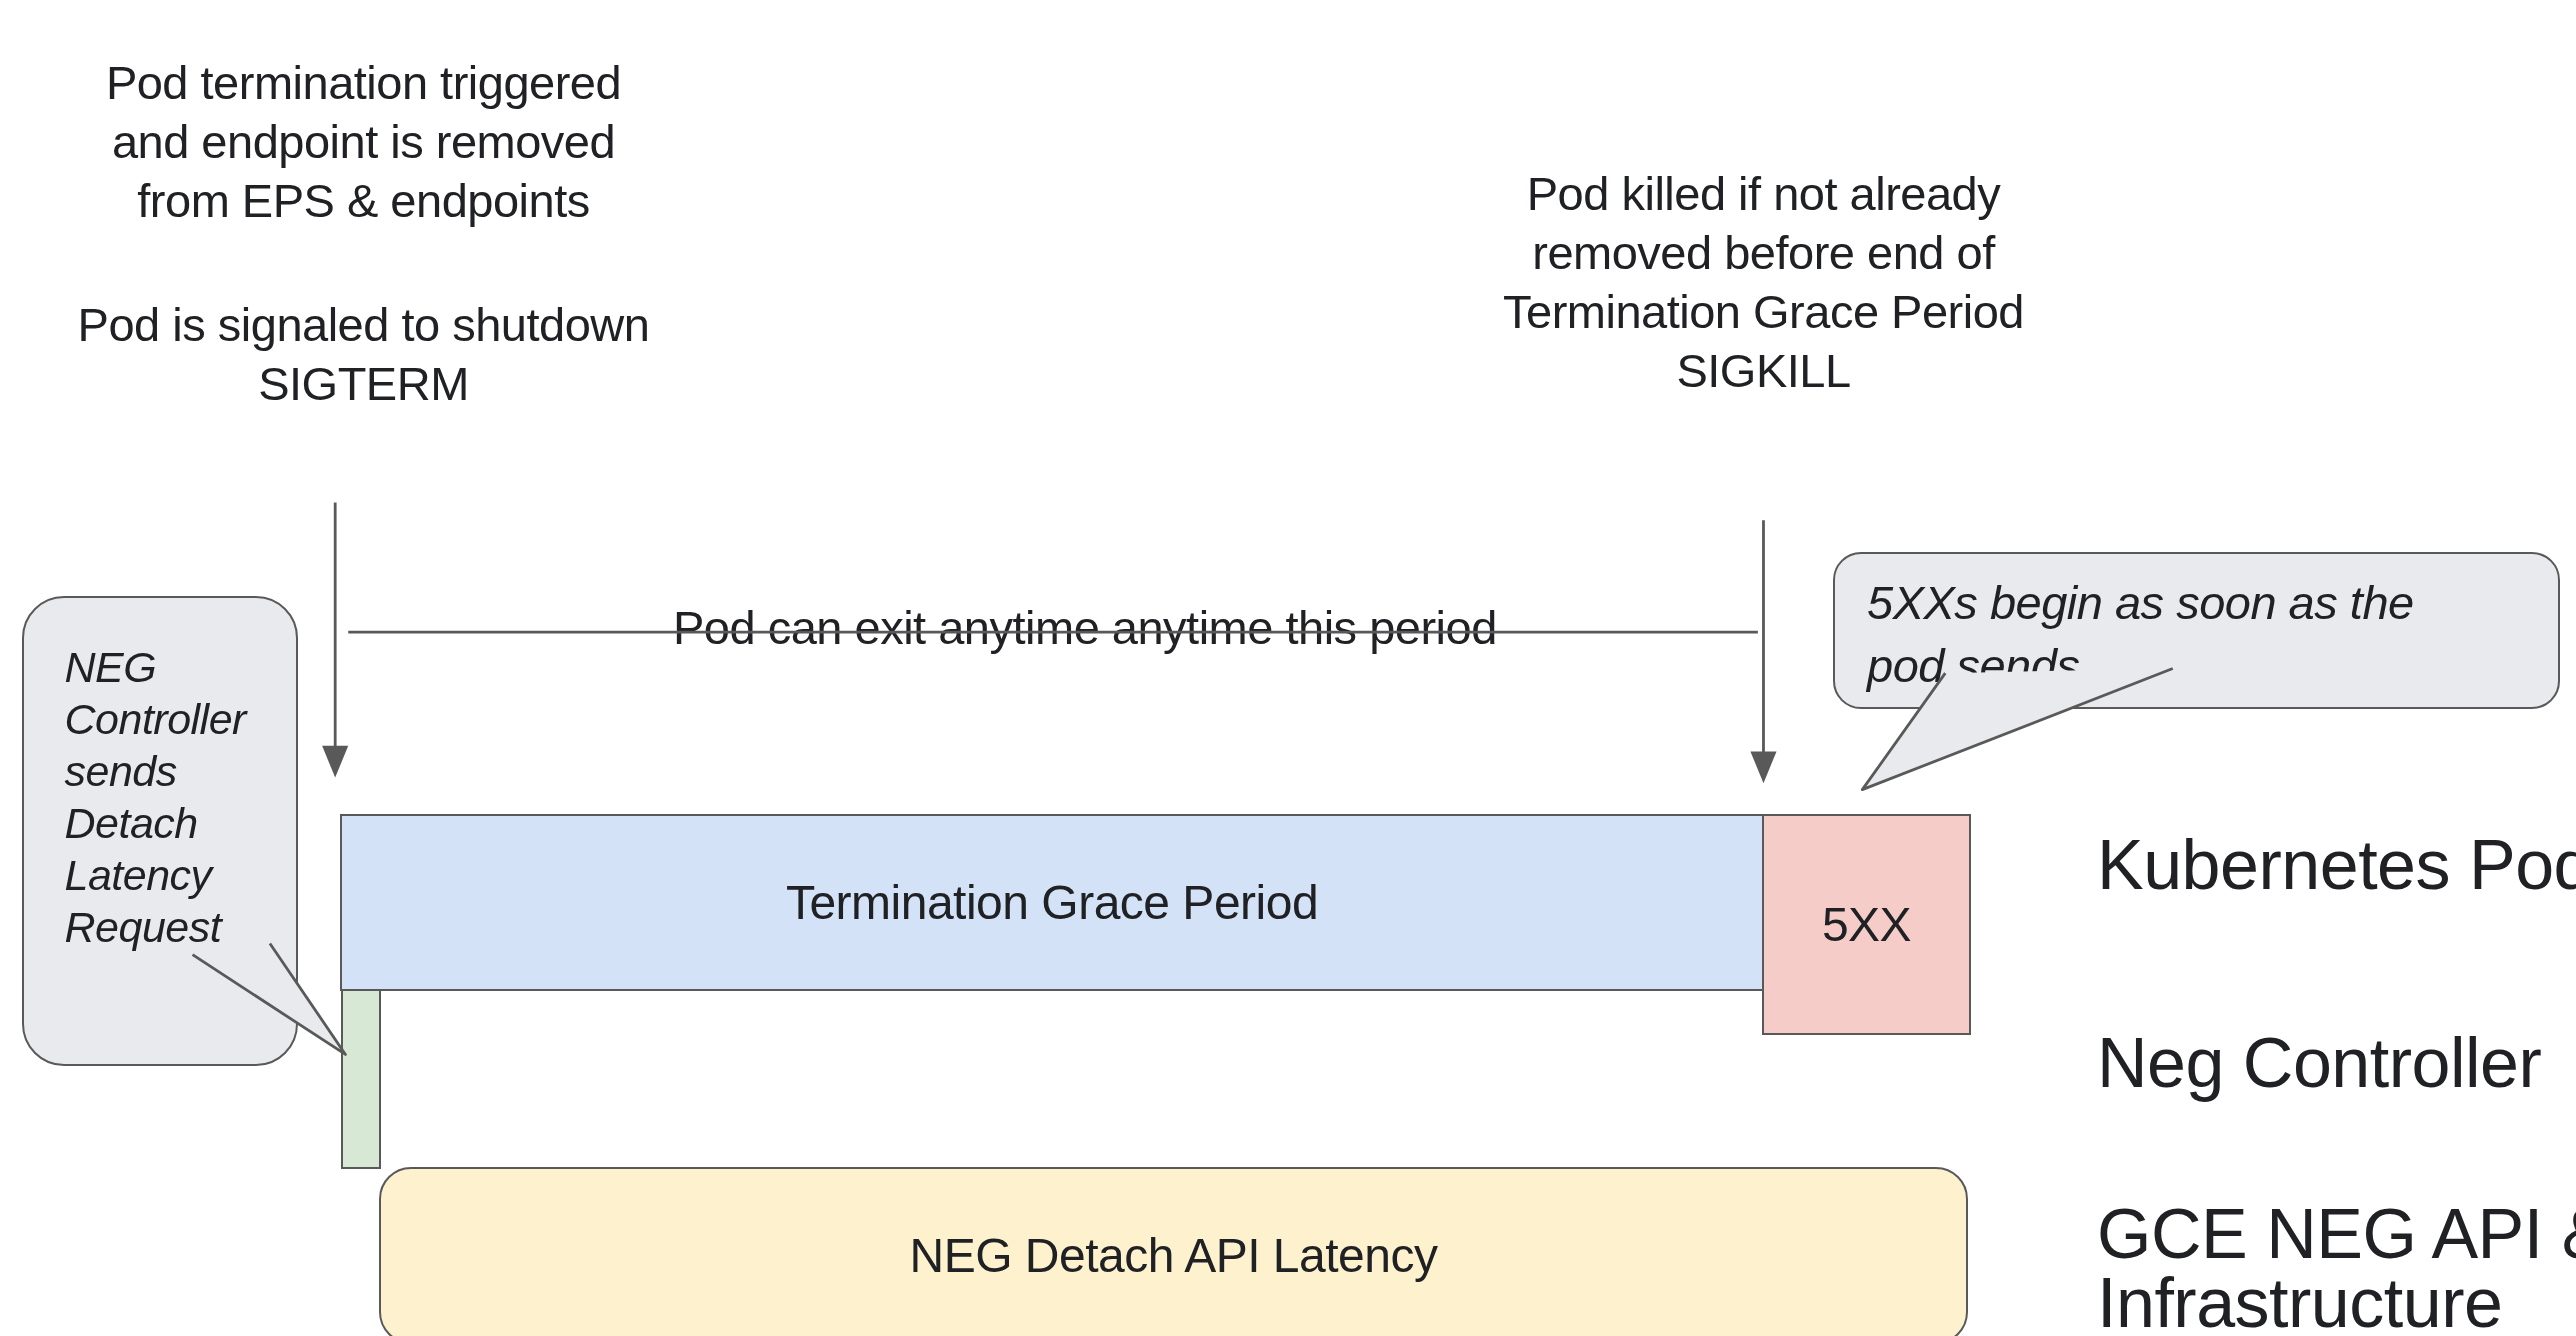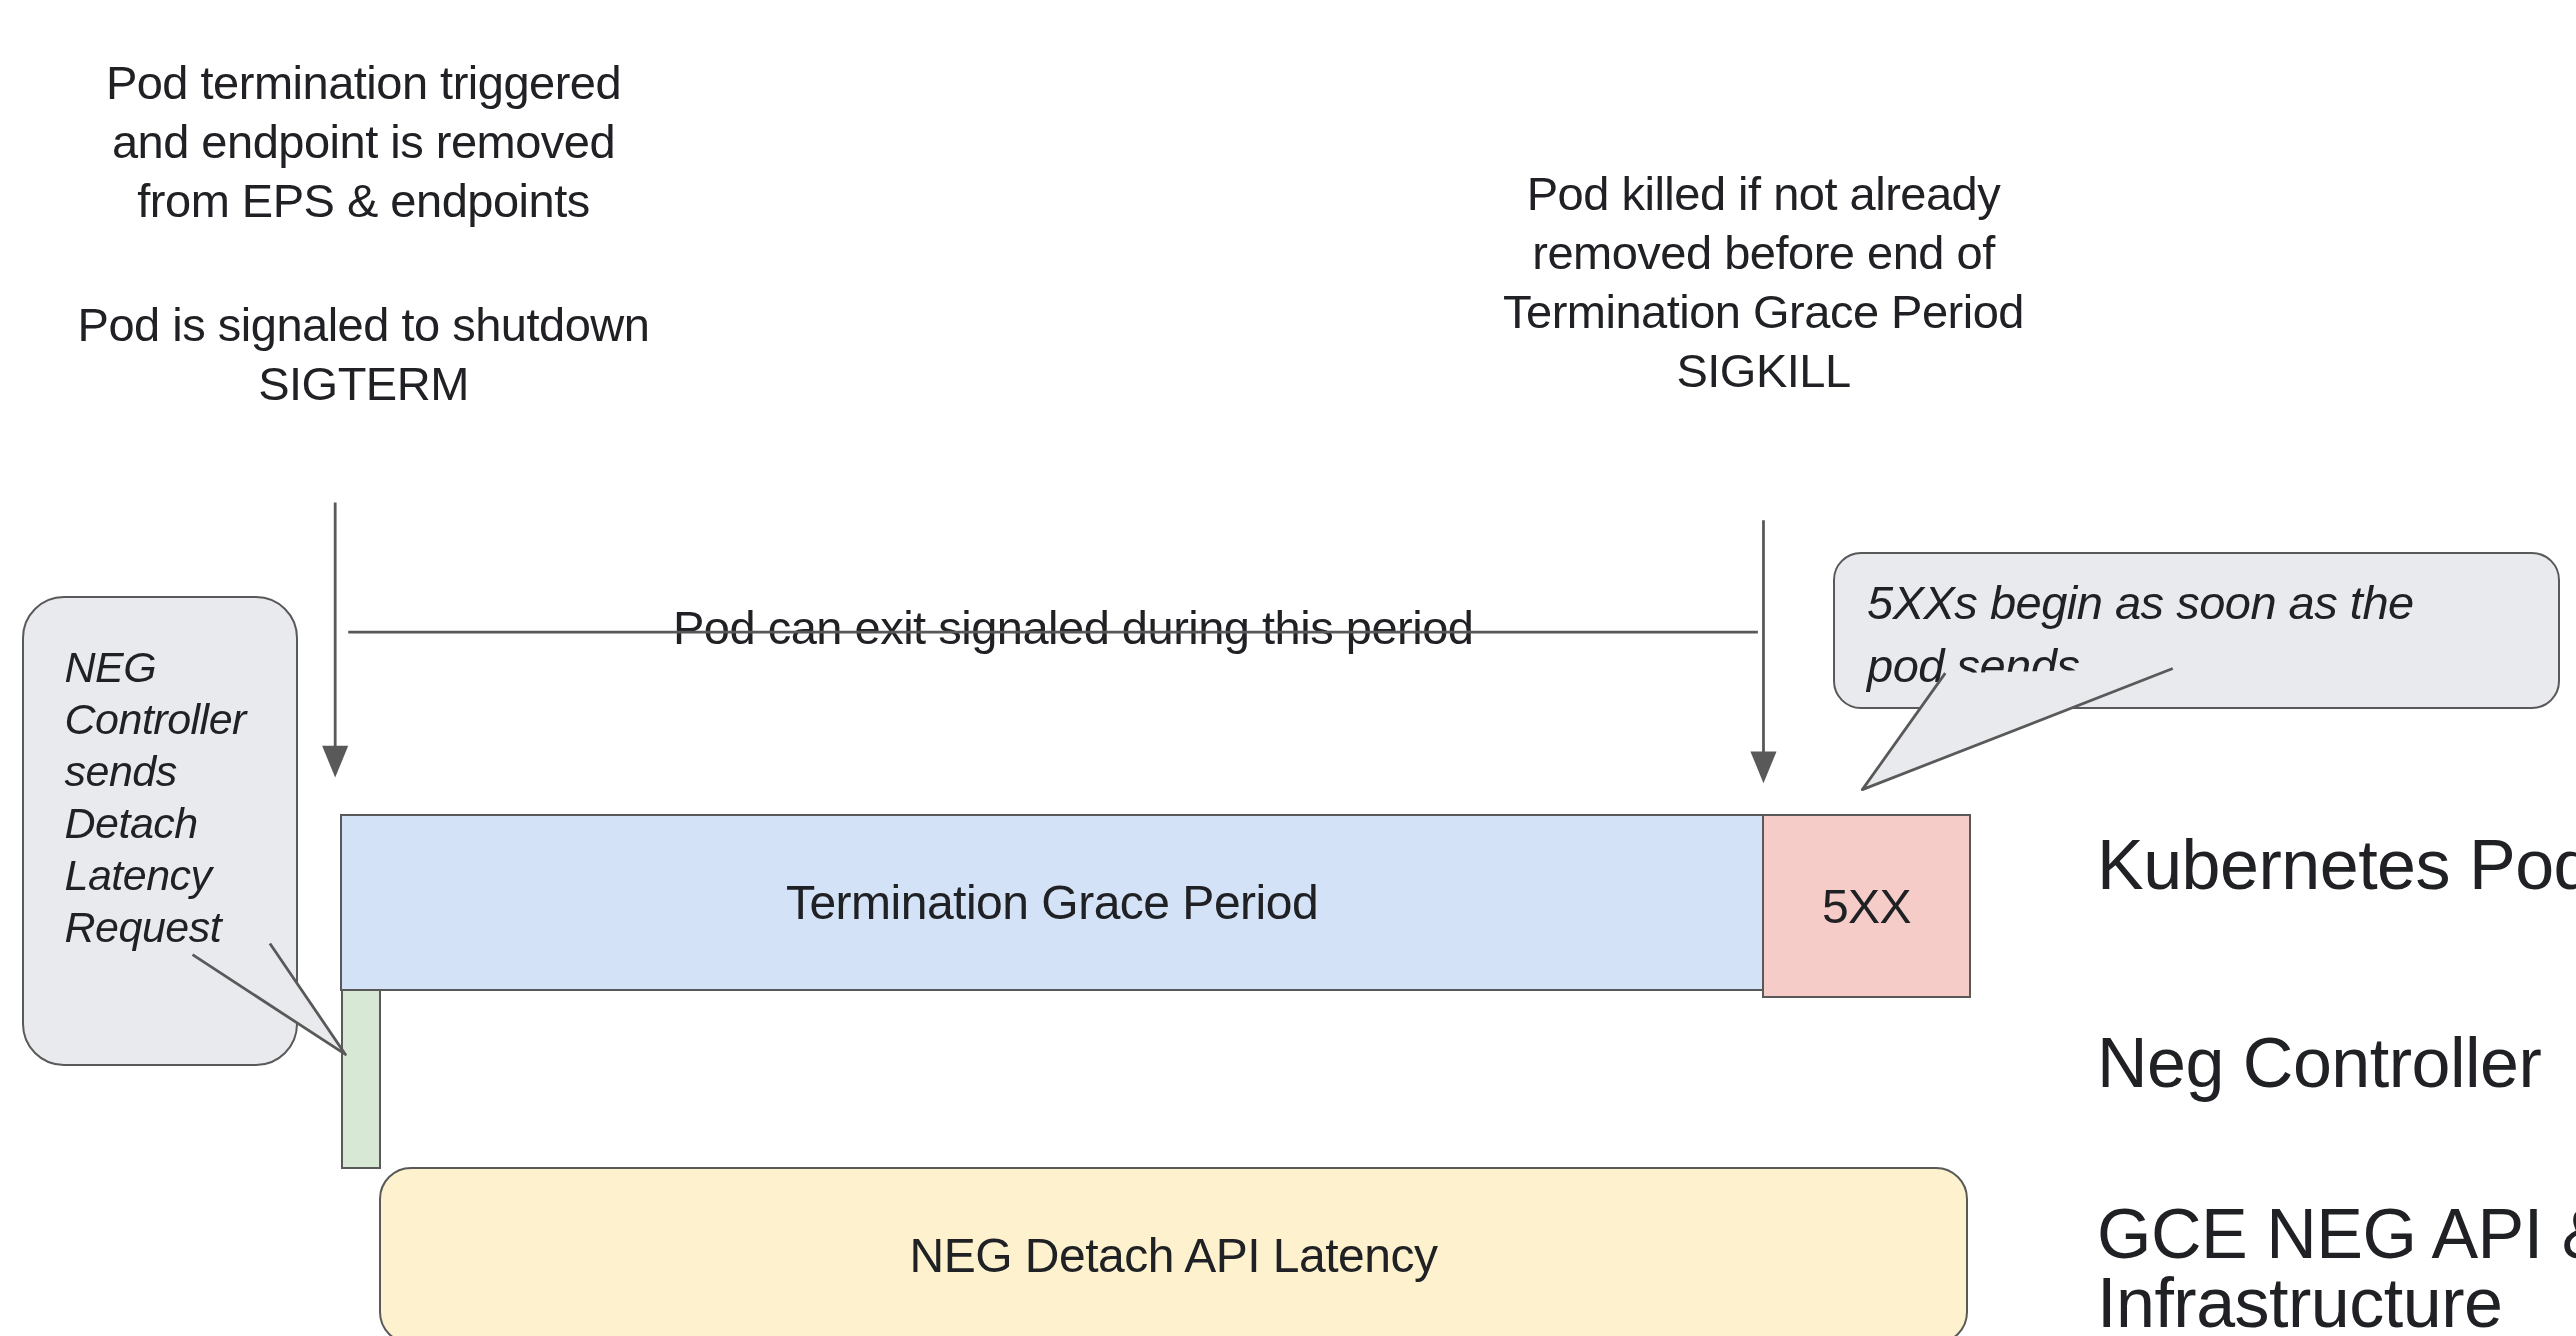--- a/index.html
+++ b/index.html
@@ -25,21 +25,21 @@
   #period-label{left:673px;top:567px;font-size:47px;line-height:59px;letter-spacing:-0.5px;}
 
   
   .bar{
     box-sizing:border-box;
     border:2.8px solid #595959;
     display:flex;align-items:center;justify-content:center;
     font-size:48px;letter-spacing:-0.5px;
   }
   #bar-grace{left:340px;top:783px;width:1424px;height:177px;background:#d3e2f6;}
-  #bar-5xx{left:1762px;top:783px;width:209px;height:184px;background:#f6ccc9;}
+  #bar-5xx{left:1762px;top:783px;width:209px;height:221px;background:#f6ccc9;}
   #bar-detach-request{left:341px;top:958px;width:40px;height:180px;background:#d7e9d4;}
   #bar-neg-latency{left:379px;top:1136px;width:1589px;height:177px;background:#fdf2cd;border-radius:32px;}
 
   
   .lane-label{left:2097px;font-size:70px;line-height:69px;letter-spacing:-0.5px;}
   #lane-pod{top:800px;}
   #lane-neg{top:998px;}
   #lane-gce{top:1169px;}
 
   
@@ -80,21 +80,21 @@
     </div>
   </div>
 
   <div class="abs annotation center" id="anno-top-right">
     <div class="nowrap">Pod killed if not already</div>
     <div class="nowrap">removed before end of</div>
     <div class="nowrap">Termination Grace Period</div>
     <div class="nowrap">SIGKILL</div>
   </div>
 
-  <div class="abs nowrap" id="period-label">Pod can exit signaled during this period</div>
+  <div class="abs nowrap" id="period-label">Pod can exit anytime anytime this period</div>
 
   <div class="abs bar" id="bar-grace">
     <span class="nowrap">Termination Grace Period</span>
   </div>
   <div class="abs bar" id="bar-5xx">
     <span class="nowrap">5XX</span>
   </div>
   <div class="abs bar" id="bar-detach-request">
     <span></span>
   </div>

